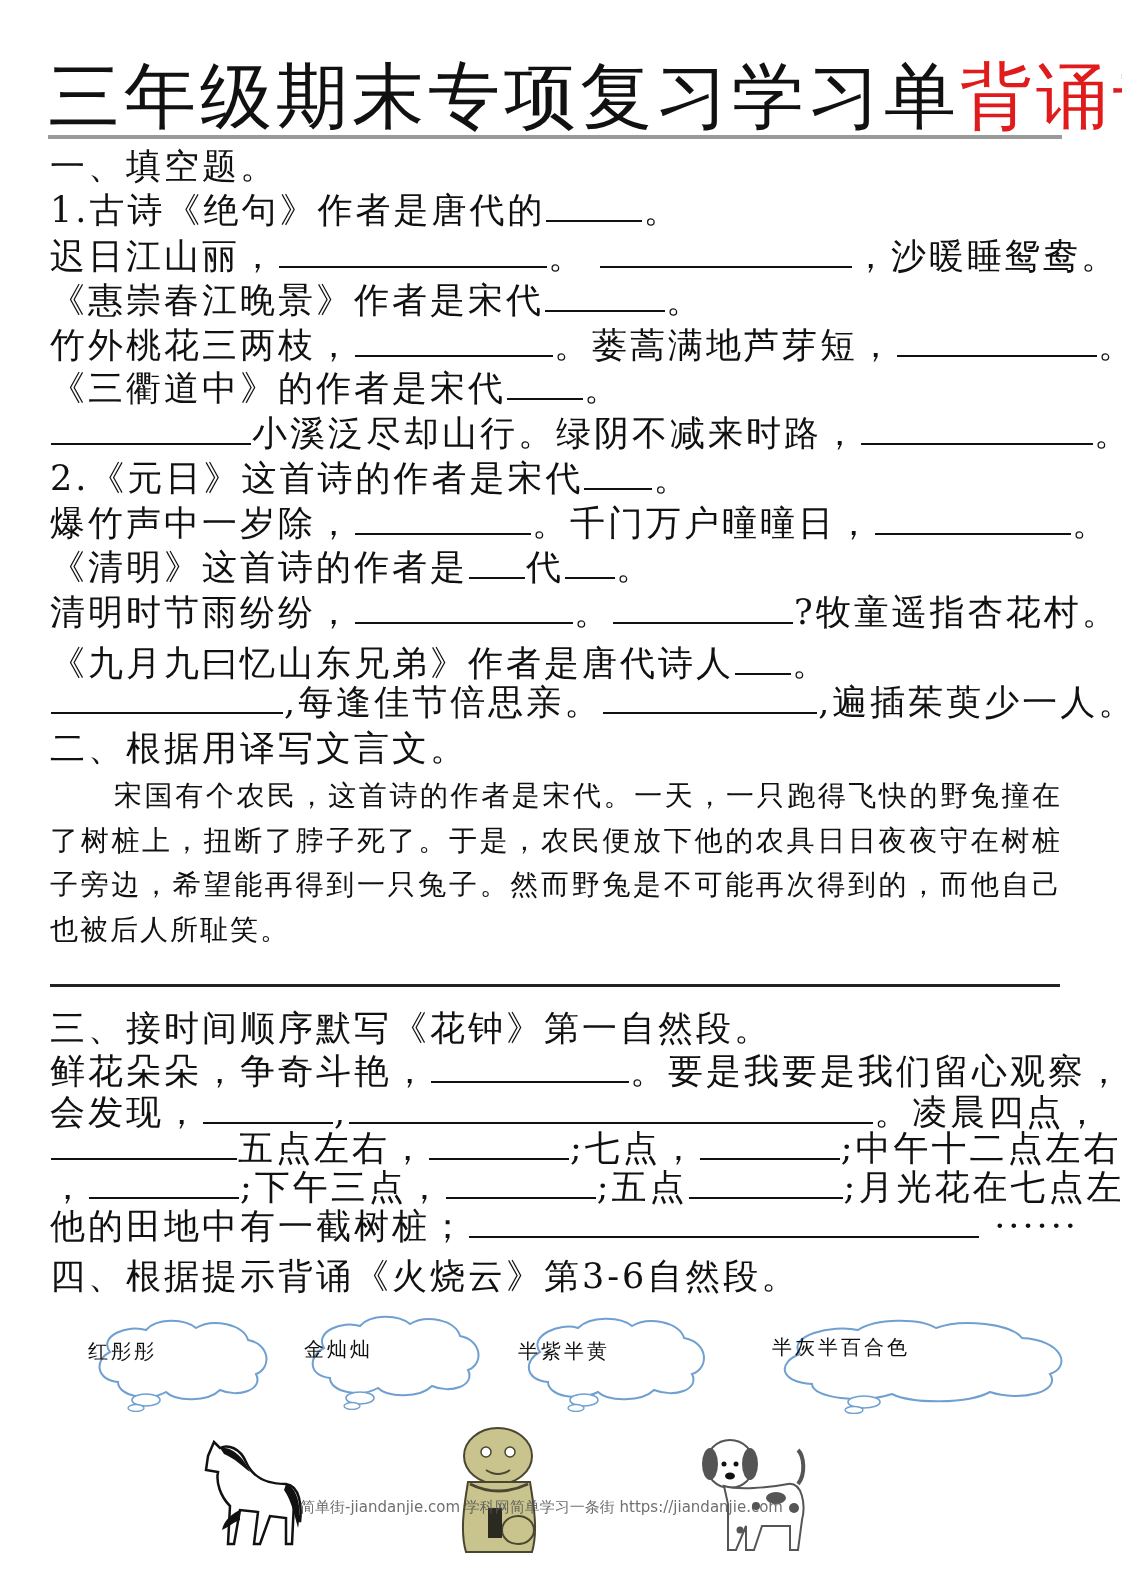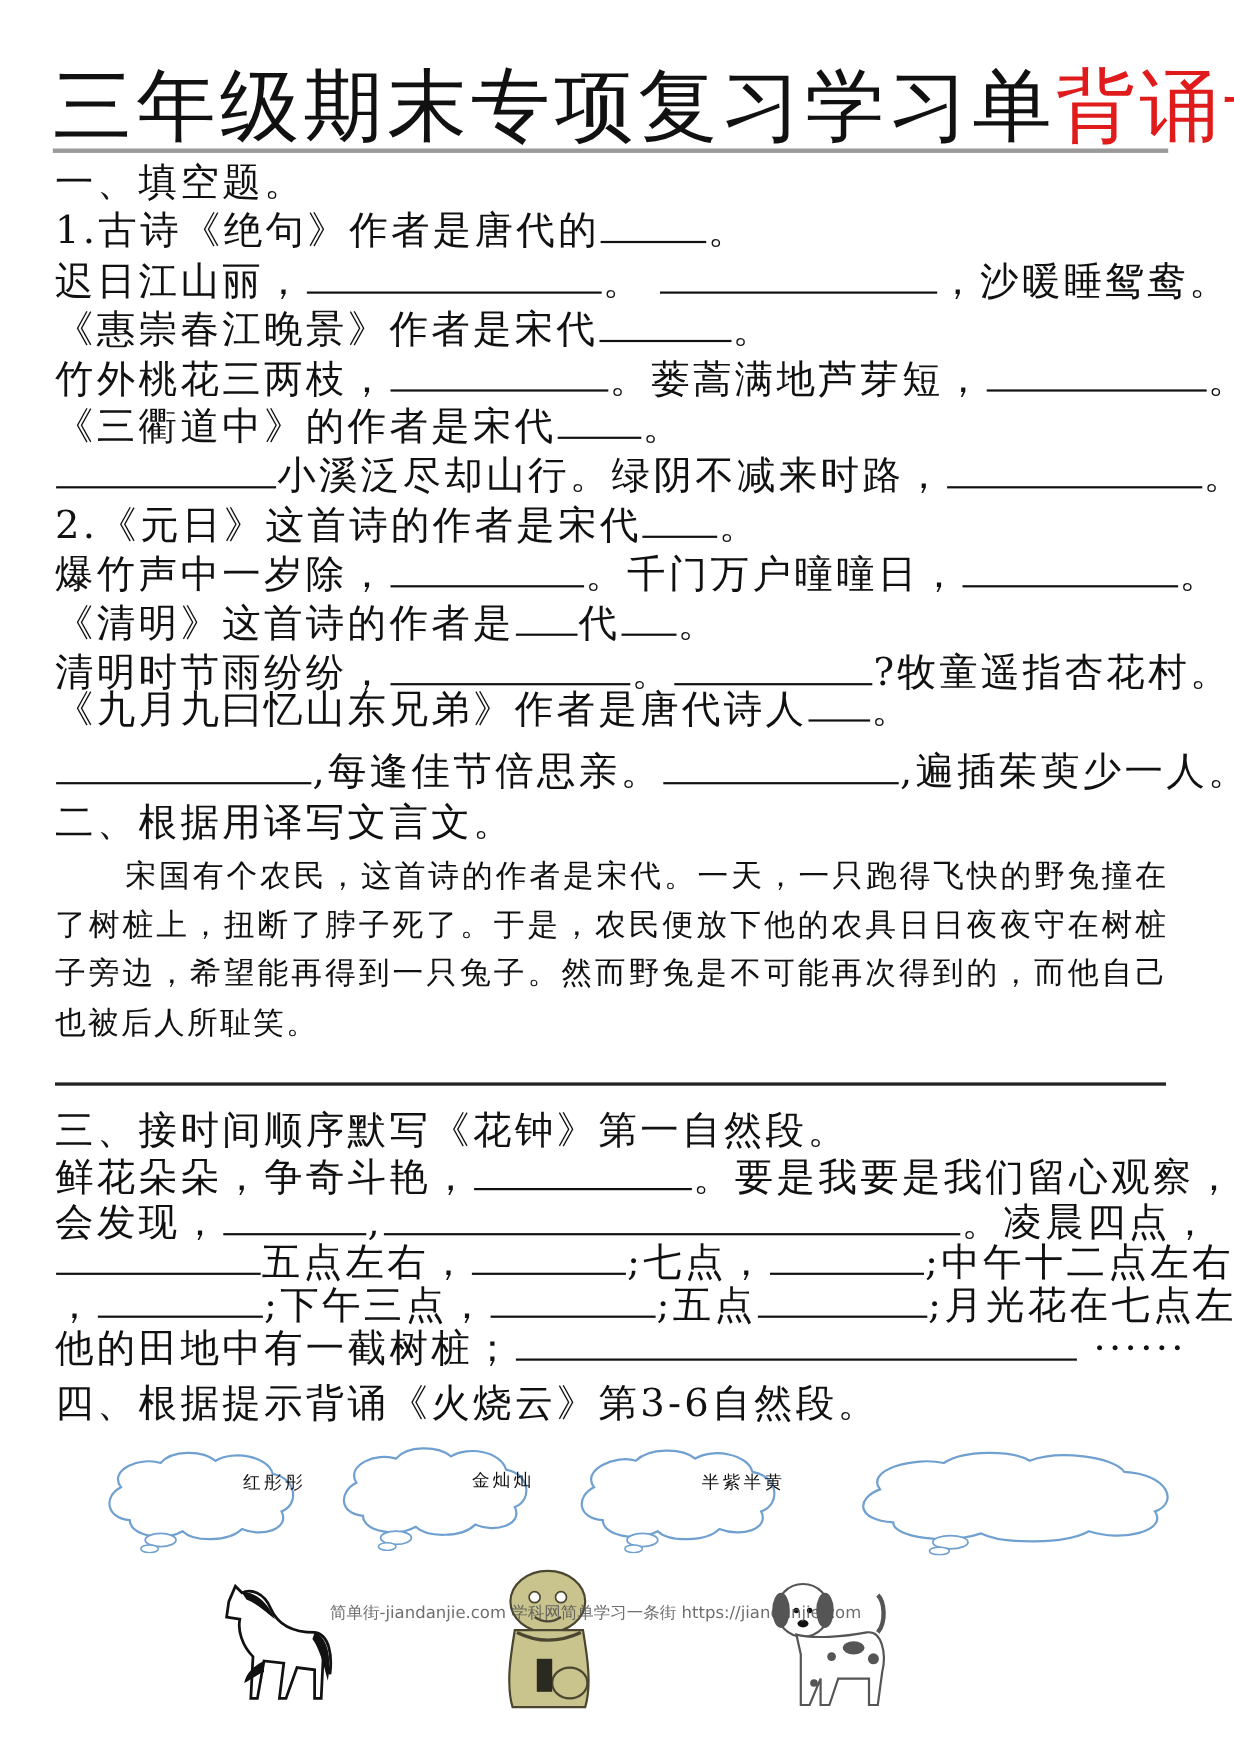--- a/index.html
+++ b/index.html
@@ -11,24 +11,24 @@
     .title .red { color: #e01b1b; }
     .title-rule { position: absolute; left: 48px; top: 135px; width: 1014px; height: 4px; background: #9a9a9a; }
     .line { position: absolute; left: 50px; height: 40px; font-size: 35px; line-height: 40px;
             white-space: nowrap; letter-spacing: 3px; }
     .blank { display: inline-block; border-bottom: 2px solid #111; height: 26px; vertical-align: baseline; margin: 0 1px; }
     .para { position: absolute; left: 50px; width: 1012px; font-size: 28px; line-height: 44.5px;
             letter-spacing: 2px; text-align: justify; }
     .answer-rule { position: absolute; left: 50px; top: 984px; width: 1010px; height: 3px; background: #222; }
     .cloud { position: absolute; }
     .cloud svg { position: absolute; left: 0; top: 0; }
-    .cloud .ctext { position: absolute; left: 0; width: 100%; text-align: right;
-                    font-size: 16px; letter-spacing: 3px; }
+    .cloud .ctext { position: absolute; left: 0; width: 100%; text-align: left;
+                    font-size: 20px; letter-spacing: 3px; }
     .pic { position: absolute; }
-    .watermark { position: absolute; left: 300px; top: 1457px; font-family: "DejaVu Sans", sans-serif;
+    .watermark { position: absolute; left: 300px; top: 1498px; font-family: "DejaVu Sans", sans-serif;
                  font-size: 15px; color: #555; white-space: nowrap; opacity: 0.85; }
   </style>
 </head>
 <body>
 
 <div class="title">
   <span>三年级期末专项复习学习单</span><span class="red">背诵专项</span>
 </div>
 <div class="title-rule"></div>
 
@@ -67,21 +67,21 @@
 </div>
 
 <div class="line" style="top:547px">
   <span>《清明》这首诗的作者是</span><span class="blank" style="width:56px"></span><span>代</span><span class="blank" style="width:50px"></span><span>。</span>
 </div>
 
 <div class="line" style="top:592px">
   <span>清明时节雨纷纷，</span><span class="blank" style="width:218px"></span><span>。</span><span class="blank" style="width:180px"></span><span>?牧童遥指杏花村。</span>
 </div>
 
-<div class="line" style="top:625px">
+<div class="line" style="top:643px">
   <span>《九月九曰忆山东兄弟》作者是唐代诗人</span><span class="blank" style="width:56px"></span><span>。</span>
 </div>
 
 <div class="line" style="top:682px">
   <span class="blank" style="width:232px"></span><span>,每逢佳节倍思亲。</span><span class="blank" style="width:214px"></span><span>,遍插茱萸少一人。</span>
 </div>
 
 <div class="line" style="top:728px">二、根据用译写文言文。</div>
 <div class="para" style="top:774px; text-indent:64px">宋国有个农民，这首诗的作者是宋代。一天，一只跑得飞快的野兔撞在了树桩上，扭断了脖子死了。于是，农民便放下他的农具日日夜夜守在树桩子旁边，希望能再得到一只兔子。然而野兔是不可能再次得到的，而他自己也被后人所耻笑。</div>
 <div class="answer-rule"></div>
@@ -136,20 +136,21 @@
   </svg>
   <div class="ctext" style="top:22px">半紫半黄</div>
 </div>
 
 <div class="cloud" style="left:772px; top:1318px; width:308px; height:96px">
   <svg width="308" height="96" viewBox="0 0 308 96">
     <path d="M28,36 C14,18 60,6 86,12 C104,0 148,0 164,10 C190,0 240,6 250,20 C290,22 300,48 278,56 C290,74 248,84 218,74 C196,86 140,86 120,76 C90,86 40,80 40,66 C6,64 6,44 28,36 Z" fill="#fff" stroke="#6fa0d0" stroke-width="2"></path>
     <ellipse cx="92" cy="84" rx="16" ry="6" fill="#fff" stroke="#6fa0d0" stroke-width="1.6"></ellipse>
     <ellipse cx="82" cy="92" rx="9" ry="3.5" fill="#fff" stroke="#6fa0d0" stroke-width="1.4"></ellipse>
   </svg>
+  <div class="ctext" style="top:16px">半灰半百合色</div>
 </div>
 
 <div class="pic" style="left:194px; top:1432px; width:110px; height:120px">
   <svg width="110" height="120" viewBox="0 0 110 120">
     <path d="M14,24 L20,10 L26,16 C34,12 46,16 52,30 C58,44 70,52 92,52 C106,54 108,74 106,90 L100,70 L98,112 L92,112 L92,86 L76,84 L66,112 L60,112 L64,80 L46,78 L40,112 L34,112 L36,74 C26,64 22,50 24,40 L12,38 Z" fill="#fff" stroke="#111" stroke-width="2.5"></path>
     <path d="M26,16 C38,14 50,26 56,40 C48,34 40,26 30,22 Z" fill="#111"></path>
     <path d="M92,52 C104,56 108,76 104,96 C100,80 96,66 90,58 Z" fill="#111"></path>
     <path d="M46,78 C38,82 30,88 28,98 C36,94 40,90 46,88 Z" fill="#111"></path>
   </svg>
 </div>

